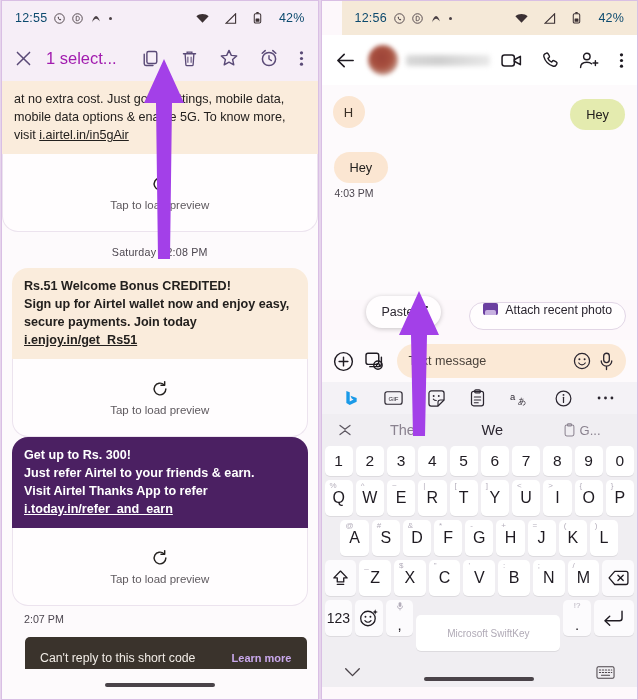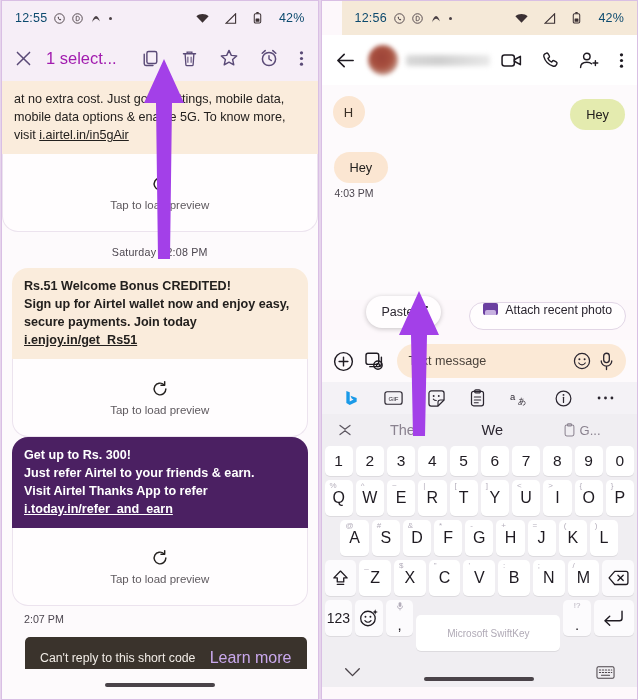--- a/index.html
+++ b/index.html
@@ -58,21 +58,21 @@
   .card { margin:0 10px; }
   .daystamp { text-align:center; font-size:10.7px; color:#4d4750; padding:14px 0 10px 0; letter-spacing:.2px; }
   .timestamp-left { font-size:10.7px; color:#4d4750; padding:7px 0 0 12px; }
 
   .snackbar {
     position:absolute; left:11px; right:11px; bottom:22px; height:42px;
     background:#3a332c; border-radius:5px; display:flex; align-items:center;
     justify-content:space-between; padding:0 15px;margin-left:12px;
   }
   .snack-text { color:#f1ece6; font-size:12.3px; }
-  .snack-action { color:#c9a8ec; font-size:16px; font-weight:normal; cursor:pointer;text-align:right; }
+  .snack-action { color:#c9a8ec; font-size:11px; font-weight:bold; cursor:pointer;text-align:right; }
   .navbar { position:absolute; left:0; right:0; bottom:0; height:32px; display:flex; align-items:center; justify-content:center; background:#fdfafc; }
   .navpill { width:110px; height:4px; border-radius:3px; background:#4a4349; }
 
   
   .right .statusbar { background:#f5e9d8;margin-left:20px; }
   .conv-header { height:50px; background:#fff; display:flex; align-items:center; padding:0 13px; gap:0; }
   .avatar-blur {
     width:30px; height:30px; border-radius:50%; margin-left:12px;
     background:radial-gradient(circle at 45% 42%, #9c4338 0%, #a8503f 42%, #c08d7f 70%, #e4cfc6 100%);
     filter:blur(2.2px);

